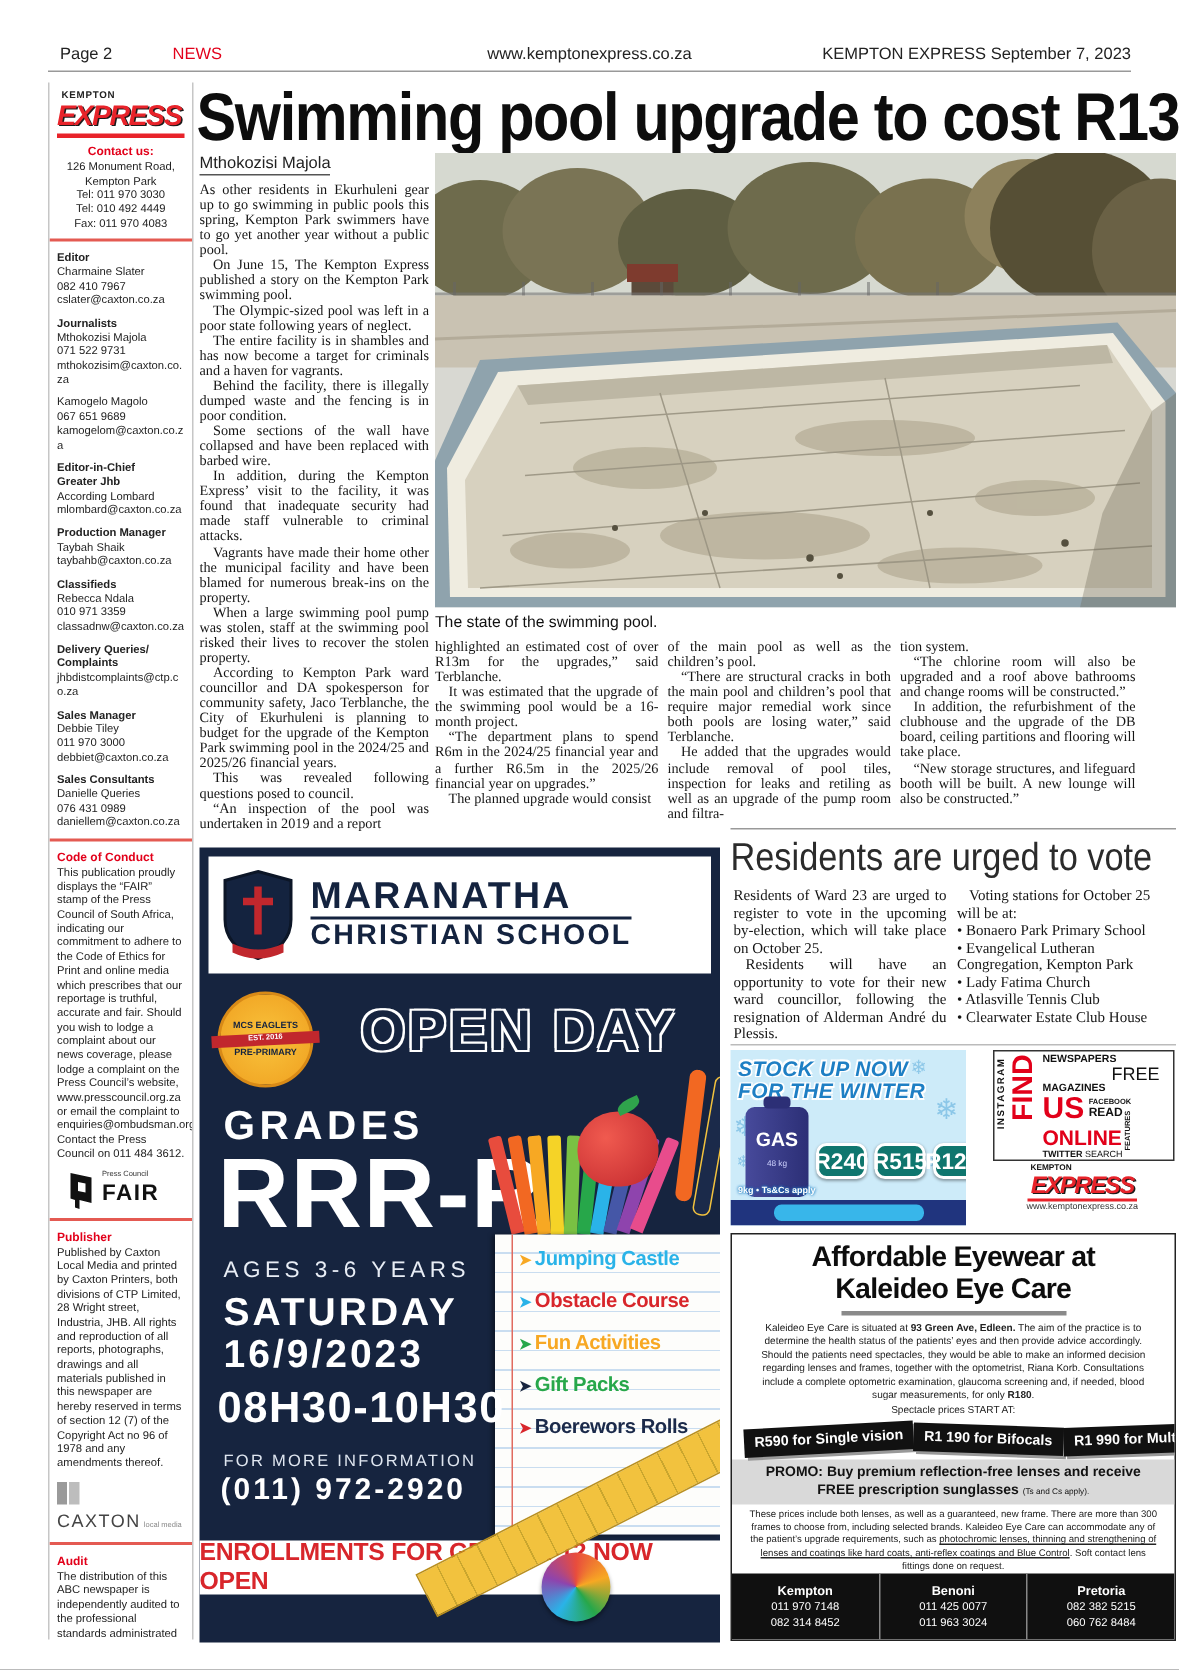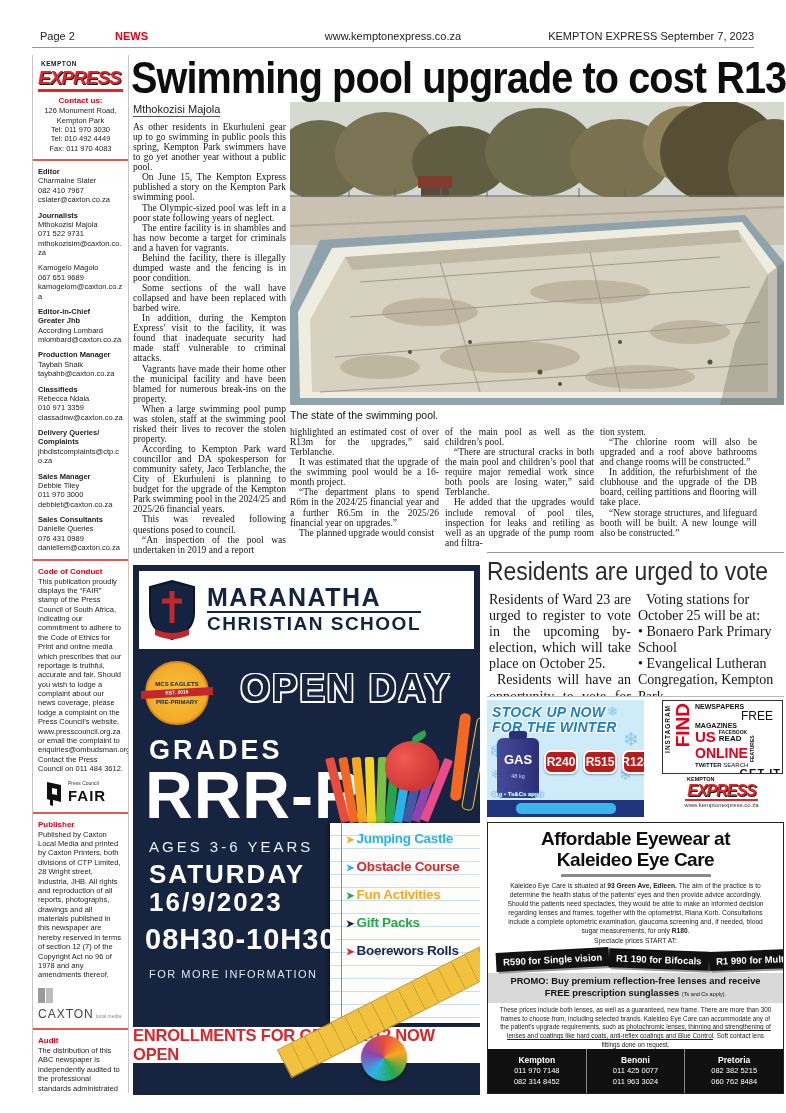--- a/index.html
+++ b/index.html
@@ -4,21 +4,21 @@
 <style>
   html,body{margin:0;padding:0;background:#888;}
   #page{position:relative;width:786px;height:1113px;background:#fff;overflow:hidden;
         font-family:"Liberation Sans",sans-serif;color:#111;}
   .abs{position:absolute;}
   .serif{font-family:"Liberation Serif",serif;}
 
   
   .hdr{top:30px;left:32px;width:722px;height:16px;font-size:11px;color:#222;}
   .hdr .pg{position:absolute;left:8px;top:0;}
-  .hdr .news{position:absolute;left:83px;top:0;color:#e2001a;font-weight:bold;}
+  .hdr .news{position:absolute;left:83px;top:0;color:#e2001a;font-weight:normal;}
   .hdr .url{position:absolute;left:0;right:0;top:0;text-align:center;}
   .hdr .right{position:absolute;right:0;top:0;}
   .hairline{background:#999;height:1px;}
 
   
   .sidebar{left:32px;top:55px;width:97px;height:1038px;border-left:1px solid #c6c6c6;border-right:1px solid #c6c6c6;
            box-sizing:border-box;padding:4px 5px;font-size:7.5px;line-height:1.25;color:#222;overflow:hidden;}
   .kxlogo{padding:1px 0 2px 0;border-bottom:3px solid #e8232a;}
   .kxlogo .top{font-size:6.5px;font-weight:bold;letter-spacing:.5px;margin-left:3px;}
   .kxlogo .brand{font-size:19px;font-weight:bold;font-style:italic;color:#e8232a;letter-spacing:-1px;
@@ -44,21 +44,21 @@
             white-space:nowrap;transform:scaleX(.88);transform-origin:left center;}
   .byline{left:133px;top:103px;font-size:11px;color:#222;border-bottom:1px solid #555;padding-bottom:1px;}
   .col{font-size:9.5px;line-height:1.06;text-align:justify;color:#151515;}
   .col p{margin:0;text-indent:9px;}
   .col p:first-child{text-indent:0;}
   .caption{left:290px;top:409px;font-size:10.5px;color:#111;}
 
   
   .vote-h{left:487px;top:556px;width:298px;font-size:26px;font-weight:400;color:#2b2b2b;white-space:nowrap;
           transform:scaleX(.88);transform-origin:left center;}
-  .vote-col{font-size:14px;line-height:1.15;text-align:justify;color:#151515;}
+  .vote-col{font-size:10px;line-height:1.15;text-align:justify;color:#151515;}
   .vote-col p{margin:0;text-indent:8px;}
   .vote-col p:first-child{text-indent:0;}
   .stations div{margin:0;}
 
   
   .mar{left:133px;top:565px;width:347px;height:530px;background:#16243f;overflow:hidden;}
   .mar-hdr{left:6px;top:6px;width:335px;height:78px;background:#fff;display:flex;align-items:center;padding-left:8px;box-sizing:border-box;}
   .mar-name{margin-left:10px;color:#14233f;}
   .mar-name .l1{font-size:25px;font-weight:800;letter-spacing:1.5px;border-bottom:2px solid #14233f;line-height:1.1;}
   .mar-name .l2{font-size:19px;font-weight:800;letter-spacing:1.5px;line-height:1.2;}
@@ -104,22 +104,22 @@
   .gas{left:487px;top:700px;width:157px;height:117px;background:#cdebf9;overflow:hidden;}
   .gas .t{position:absolute;left:5px;font-size:14px;font-weight:800;font-style:italic;color:#1e7fc4;letter-spacing:.3px;
           text-shadow:-1px -1px 0 #fff,1px -1px 0 #fff,-1px 1px 0 #fff,1px 1px 0 #fff;white-space:nowrap;}
   .flake{position:absolute;color:#8cc7e8;}
   .bottle{position:absolute;left:10px;top:38px;width:42px;height:60px;border-radius:6px;
           background:linear-gradient(90deg,#474a9b,#2c2f76);text-align:center;}
   .bottle::before{content:"";position:absolute;left:12px;top:-7px;width:18px;height:8px;background:#2c2f76;border-radius:3px;}
   .bottle .g{color:#fff;font-weight:800;font-size:13px;margin-top:14px;}
   .bottle .kg{color:#cfd3ff;font-size:5.5px;margin-top:6px;}
   .pills{position:absolute;left:57px;top:50px;display:flex;gap:5px;}
-  .pill{width:30px;height:20px;background:#b91c1c;border:2px solid #fff;border-radius:7px;box-shadow:0 1px 2px rgba(0,0,0,.35);
-        color:#fff;font-weight:800;font-size:12px;display:flex;align-items:center;justify-content:center;}
+  .pill{width:30px;height:20px;background:#0f766e;border:2px solid #fff;border-radius:7px;box-shadow:0 1px 2px rgba(0,0,0,.35);
+        color:#fff;font-weight:800;font-size:15px;display:flex;align-items:center;justify-content:center;margin-top:12px;}
   .gasnote{position:absolute;left:5px;top:91px;font-size:6px;font-weight:800;color:#fff;text-shadow:0 0 2px #1e7fc4,0 0 2px #1e7fc4;}
   .gasband{position:absolute;left:0;top:100px;width:157px;height:17px;background:#20347e;}
   .gasband .btn{position:absolute;left:29px;top:3px;width:100px;height:11px;border-radius:5px;background:#38b6ea;}
 
   
   .findus{left:661px;top:700px;width:123px;height:117px;background:#fff;font-weight:bold;color:#111;}
   .cloud{position:absolute;left:1px;top:0;width:119px;height:72px;border:1px solid #333;overflow:hidden;}
   .vtext{writing-mode:vertical-rl;transform:rotate(180deg);position:absolute;}
   .red{color:#e2001a;}
   .kx2{position:absolute;left:0;top:76px;width:121px;text-align:center;}
@@ -406,20 +406,21 @@
     </div>
     <div class="abs apple"></div>
     <div class="abs leaf"></div>
     <div class="abs pen1"></div>
     <div class="abs pen2"></div>
     <div class="abs ages">AGES 3-6 YEARS</div>
     <div class="abs mday">SATURDAY</div>
     <div class="abs mdate">16/9/2023</div>
     <div class="abs mtime">08H30-10H30</div>
     <div class="abs minfo">FOR MORE INFORMATION</div>
+    <div class="abs mphone">(011) 972-2920</div>
     <div class="abs notebook">
       <div class="redline"></div>
       <div class="acts">
         <div>Jumping Castle</div>
         <div>Obstacle Course</div>
         <div>Fun Activities</div>
         <div>Gift Packs</div>
         <div>Boerewors Rolls</div>
       </div>
     </div>
@@ -453,21 +454,21 @@
 
   <div class="abs findus">
     <div class="cloud">
       <span class="vtext" style="left:1px;top:4px;font-size:6.5px;letter-spacing:1px;">INSTAGRAM</span>
       <span class="vtext red" style="left:9px;top:2px;font-size:19px;font-weight:800;">FIND</span>
       <div style="position:absolute;left:32px;top:2px;width:86px;line-height:1;">
         <div style="font-size:7px;">NEWSPAPERS</div>
         <div style="font-size:12px;font-weight:400;padding-left:46px;">FREE</div>
         <div style="font-size:7px;">MAGAZINES</div>
         <div style="display:flex;align-items:center;gap:3px;">
-          <span class="red" style="font-size:15px;font-weight:800;">US</span>
+          <span class="red" style="font-size:20px;font-weight:800;">US</span>
           <span style="display:inline-block;">
             <div style="font-size:5px;">FACEBOOK</div>
             <div style="font-size:8px;">READ</div>
           </span>
         </div>
         <div style="display:flex;align-items:center;gap:2px;">
           <span class="red" style="font-size:14px;font-weight:800;">ONLINE</span>
           <span class="vtext" style="position:static;font-size:5px;height:18px;">FEATURES</span>
         </div>
         <div style="font-size:6px;">

